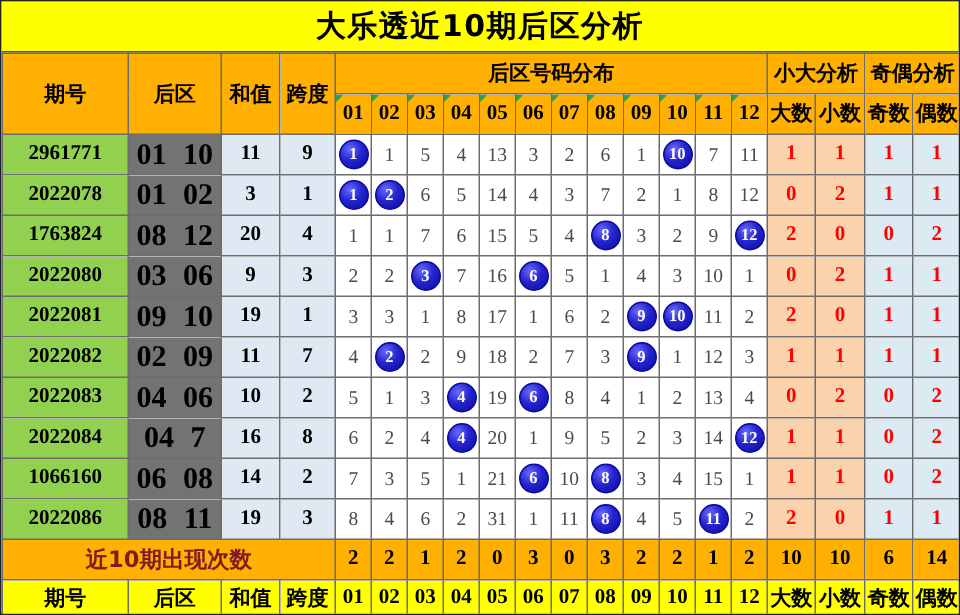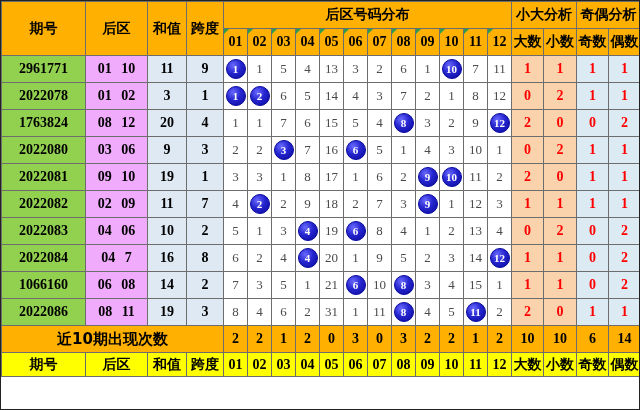--- a/index.html
+++ b/index.html
@@ -22,48 +22,49 @@
   thead tr{height:27px;}
   tbody tr{height:27px;}
   tr.count-row{height:27px;}
   tr.footer-row{height:24px;}
   th{background:#FFB000;color:#000;font-size:14px;font-weight:bold;}
   th.num-head{position:relative;font-family:"Liberation Serif","DejaVu Serif",serif;font-size:14px;}
   .tri{position:absolute;top:0;left:0;width:0;height:0;
        border-top:5px solid #2f9e4f;border-right:5px solid transparent;}
   td.c-period{background:#92D050;font-family:"Liberation Serif","DejaVu Serif",serif;
               font-weight:bold;font-size:14px;color:#000;}
-  td.c-back{background:#f0abfc;font-family:"Liberation Serif","DejaVu Serif",serif;
-            font-weight:bold;font-size:14px;color:#000;word-spacing:6px;}
+  td.c-back{background:#737373;font-family:"Liberation Serif","DejaVu Serif",serif;
+            font-weight:bold;font-size:20px;color:#000;word-spacing:6px;}
   td.c-sum,td.c-span{background:#DEE9F3;font-family:"Liberation Serif","DejaVu Serif",serif;
             font-weight:bold;font-size:14px;color:#000;}
   td.c-dist{background:#FFFFFF;font-family:"Liberation Serif","DejaVu Serif",serif;
             font-size:13px;color:#4a4a4a;}
   td.c-big{background:#FAD2AC;color:#FF0000;font-weight:bold;font-size:14px;
            font-family:"Liberation Serif","DejaVu Serif",serif;}
   td.c-odd{background:#DCEAF3;color:#FF0000;font-weight:bold;font-size:14px;
            font-family:"Liberation Serif","DejaVu Serif",serif;}
   td.c-count{background:#FFB000;color:#000;font-weight:bold;font-size:14px;
            font-family:"Liberation Serif","DejaVu Serif",serif;}
-  td.c-count-label{background:#FFB000;color:#000000;font-weight:bold;font-size:15px;}
+  td.c-count-label{background:#FFB000;color:#7f1d1d;font-weight:bold;font-size:15px;}
   tr.footer-row td{background:#FFFF00;color:#000;font-weight:bold;font-size:14px;}
   tr.footer-row td.f-num{font-family:"Liberation Serif","DejaVu Serif",serif;}
   .ball{
     display:inline-flex;align-items:center;justify-content:center;
     width:20px;height:20px;border-radius:50%;
     background:radial-gradient(circle at 35% 30%, #6a6aff 0%, #2525cf 45%, #0a0a99 100%);
     border:1px solid #0909a0;box-sizing:border-box;
     color:#fff;font-size:11px;font-weight:bold;
     font-family:"Liberation Serif","DejaVu Serif",serif;
   }
 </style>
 </head>
 <body>
 
 <div class="wrap">
+  <div class="title">大乐透近10期后区分析</div>
   <table id="analysis-table">
     <colgroup>
       <col style="width:84px">
         <col style="width:62px">
         <col style="width:39px">
         <col style="width:37px">
       <col style="width:24px">
         <col style="width:24px">
         <col style="width:24px">
         <col style="width:24px">

